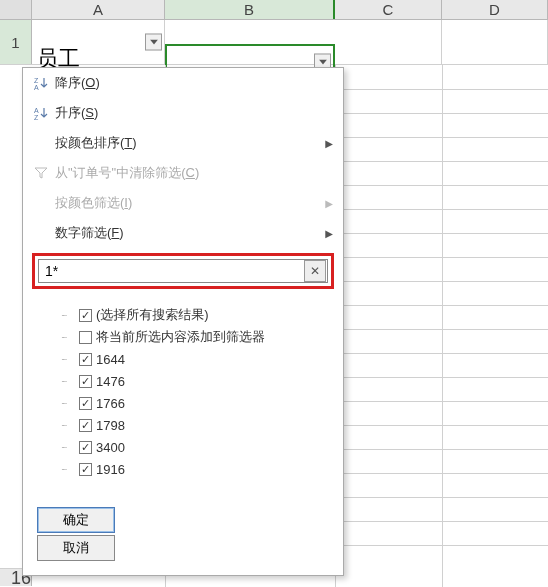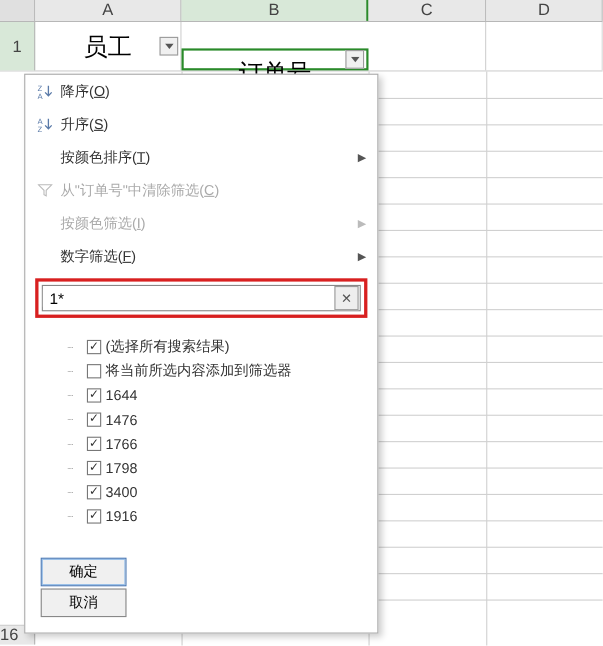--- a/index.html
+++ b/index.html
@@ -12,21 +12,21 @@
     .col-header { text-align: center; line-height: 20px; color: #444; border-right: 1px solid #b7b7b7; background: #e8e8e8; font-size: 15px; }
     .col-a { width: 133px; }
     .col-b { width: 170px; background: #d8e8d8; border-right: 2px solid #2a8a2a; }
     .col-c { width: 107px; }
     .col-d { width: 106px; }
     
     .rows { display: flex; flex-direction: column; }
     .row { display: flex; height: 45px; border-bottom: 1px solid #d0d0d0; }
     .row-header { width: 32px; background: #e8e8e8; border-right: 1px solid #b7b7b7; text-align: center; line-height: 45px; color: #444; font-size: 15px;}
     .row-header.sel { background: #d8e8d8; }
-    .cell { border-right: 1px solid #d0d0d0; line-height: 45px; padding: 0 4px; font-size: 22px; text-align: center; position: relative; }
+    .cell { border-right: 1px solid #d0d0d0; line-height: 45px; padding: 16px 4px; font-size: 22px; position: relative; }
     .cell-a { width: 133px; }
     .cell-b { width: 170px; border: 2px solid #2a8a2a; line-height: 41px; margin-top: 24px; }
     .cell-c { width: 107px; }
     .cell-d { width: 106px; }
     
     .filter-btn { position: absolute; right: 2px; top: 50%; transform: translateY(-50%); width: 17px; height: 17px; border: 1px solid #9a9a9a; background: #f0f0f0; display: flex; align-items: center; justify-content: center; }
     .filter-btn svg { width: 8px; height: 6px; }
     
     .dropdown { position: absolute; left: 22px; top: 67px; width: 322px; background: #fff; border: 1px solid #aaa; box-shadow: 3px 3px 6px rgba(0,0,0,0.2); }
     
@@ -48,21 +48,21 @@
     .check-list { margin: 4px 14px 4px 30px; padding: 6px 8px; height: 195px; overflow-y: auto; }
     .check-item { display: flex; align-items: center; height: 22px; font-size: 13px; color: #333; position: relative; }
     .tree-dots { color: #888; font-size: 8px; letter-spacing: -1px; white-space: nowrap; width: 18px; overflow: hidden;}
     .check-box { width: 13px; height: 13px; border: 1px solid #777; background: #fff; margin-right: 4px; display: flex; align-items: center; justify-content: center; flex-shrink: 0;}
     .check-box.checked::after { content: "✓"; color: #333; font-size: 11px; line-height: 1; }
     
     .btn-row { display: flex; justify-content: flex-end; gap: 2px; padding: 10px 14px 14px; flex-direction: column; }
     .btn { width: 78px; height: 26px; border: 1px solid #888; background: #f0f0f0; font-size: 13px; font-family: inherit; cursor: pointer; }
     .btn.primary { border: 1px solid #4a7ab8; box-shadow: inset 0 0 0 1px #9ac0e8; }
     
-    .row16-label { position: absolute; left: 0; top: 568px; width: 32px; height: 18px; background: #e8e8e8; border-right: 1px solid #b7b7b7; border-top:1px solid #d0d0d0; text-align: left; line-height: 18px; color:#444; font-size:15px;}
+    .row16-label { position: absolute; left: 0; top: 568px; width: 32px; height: 18px; background: #e8e8e8; border-right: 1px solid #b7b7b7; border-top:1px solid #d0d0d0; text-align: right; line-height: 18px; color:#444; font-size:18px;}
     .bg-cells { position:absolute; top:65px; left:32px; right:0; bottom:0; }
     .bg-cells .vline{ position:absolute; top:0; bottom:0; width:1px; background:#d0d0d0;}
     .bg-cells .hline{ position:absolute; left:0; right:0; height:1px; background:#d0d0d0;}
   </style>
 </head>
 <body>
 
 <div class="grid-container">
   <div class="col-headers">
     <div class="corner-cell"></div>

